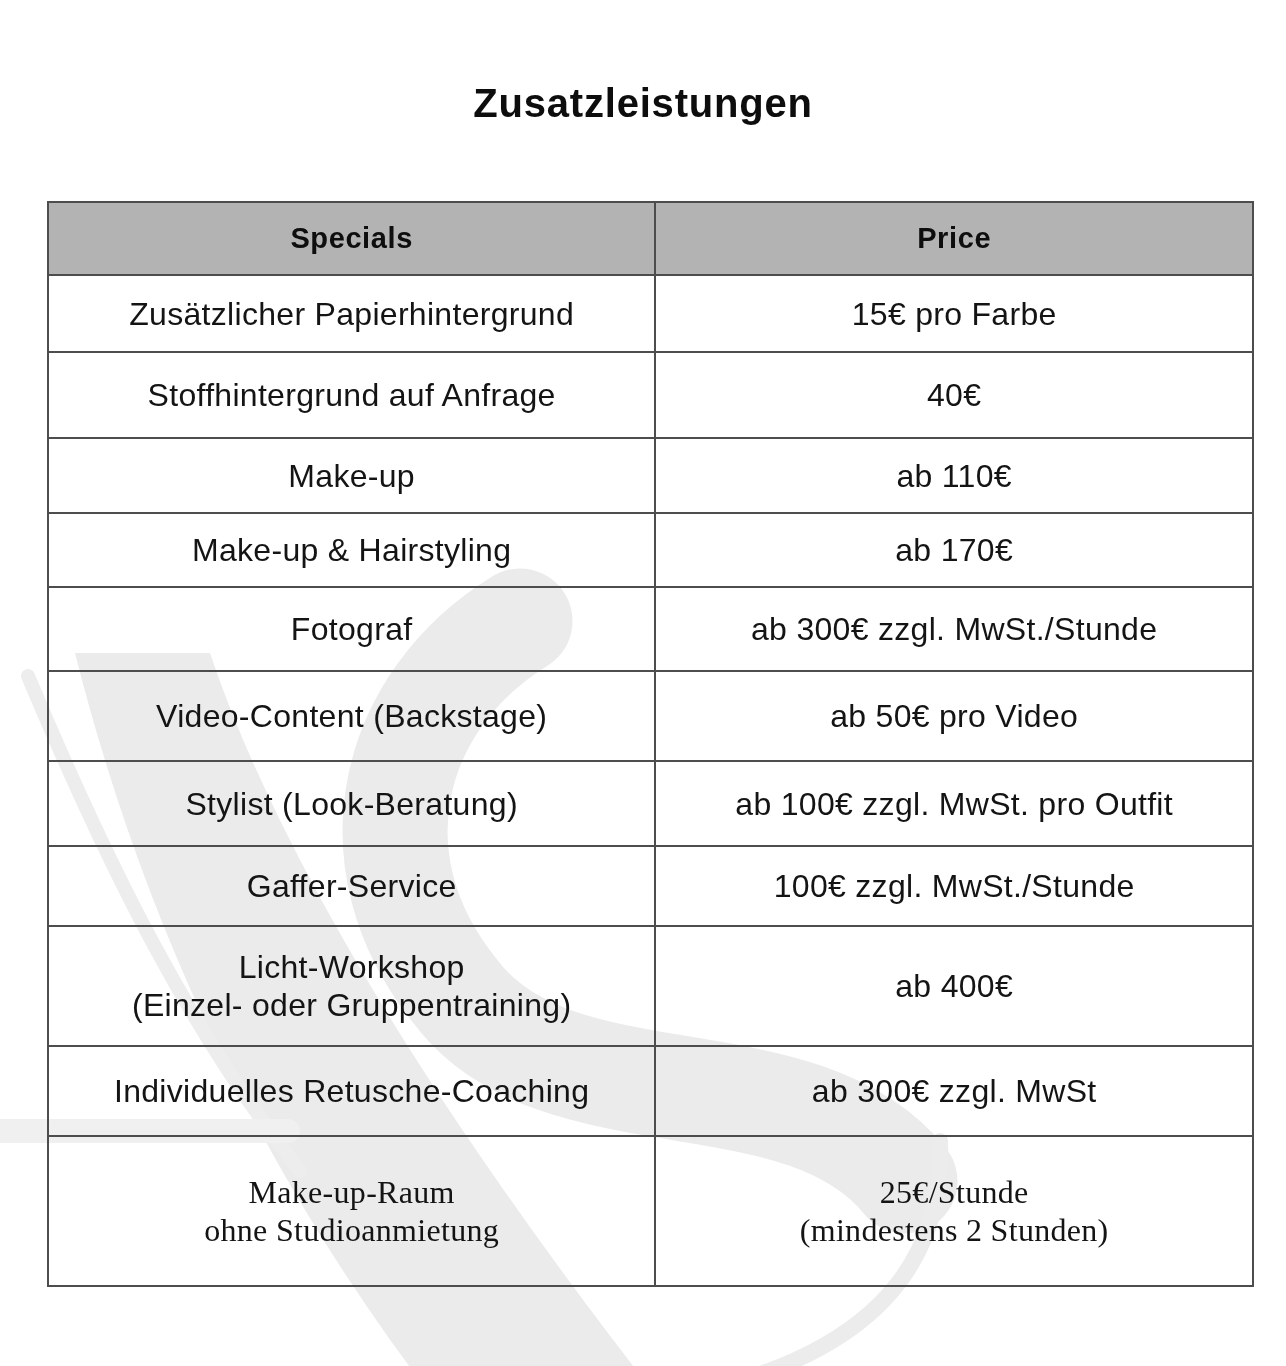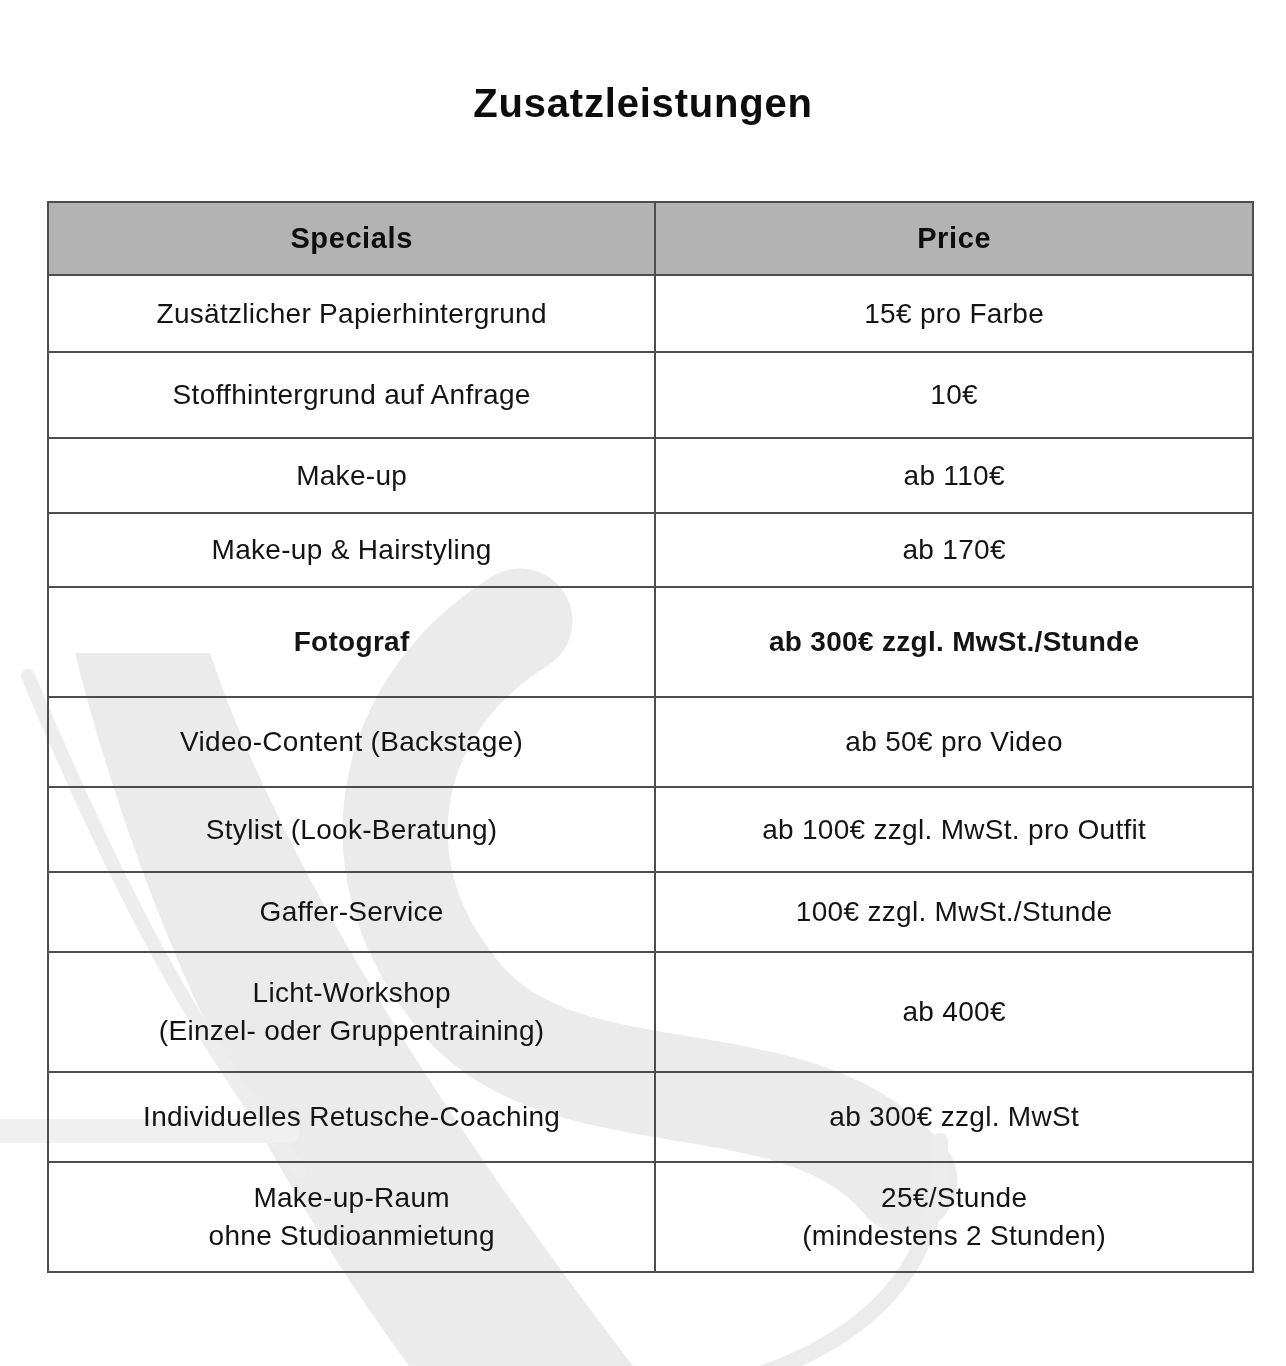--- a/index.html
+++ b/index.html
@@ -50,36 +50,36 @@
   table.pricing col.c2 { width: 49.6%; }
   thead tr { height: 73px; }
   table.pricing th {
     background: #b3b3b3;
     font-size: 29px;
     font-weight: 700;
     letter-spacing: 0.6px;
     color: #0e0e0e;
   }
   table.pricing td {
-    font-size: 28px;
+    font-size: 32px;
     line-height: 38px;
     letter-spacing: 0.3px;
   }
   
   tbody tr:nth-child(1)  { height: 77px;  }
   tbody tr:nth-child(2)  { height: 86px;  }
   tbody tr:nth-child(3)  { height: 75px;  }
   tbody tr:nth-child(4)  { height: 74px;  }
-  tbody tr:nth-child(5)  { height: 110px; font-weight: bold;  }
+  tbody tr:nth-child(5)  { height: 84px;  }
   tbody tr:nth-child(6)  { height: 90px; border-radius: 30px;  }
   tbody tr:nth-child(7)  { height: 85px;  }
   tbody tr:nth-child(8)  { height: 80px;  }
   tbody tr:nth-child(9)  { height: 120px; }
   tbody tr:nth-child(10) { height: 90px;  }
-  tbody tr:nth-child(11) { height: 110px; }
+  tbody tr:nth-child(11) { height: 150px; font-family: Liberation Serif, serif; }
   .line { display: block; }
 </style>
 </head>
 <body>
 
 <div class="page">
 
   <svg class="watermark" viewBox="0 0 1286 1366" xmlns="http://www.w3.org/2000/svg" aria-hidden="true">
 
     <path d="M 75 612 C 150 910 280 1160 440 1366 L 665 1366 C 480 1130 290 850 210 612 Z" fill="#ebebeb"></path>
@@ -115,21 +115,21 @@
           </td>
     <td class="price-cell">
             <div class="line">15€ pro Farbe</div>
           </td>
   </tr>
         <tr>
     <td class="special-cell">
             <div class="line">Stoffhintergrund auf Anfrage</div>
           </td>
     <td class="price-cell">
-            <div class="line">10€</div>
+            <div class="line">40€</div>
           </td>
   </tr>
         <tr>
     <td class="special-cell">
             <div class="line">Make-up</div>
           </td>
     <td class="price-cell">
             <div class="line">ab 110€</div>
           </td>
   </tr>

